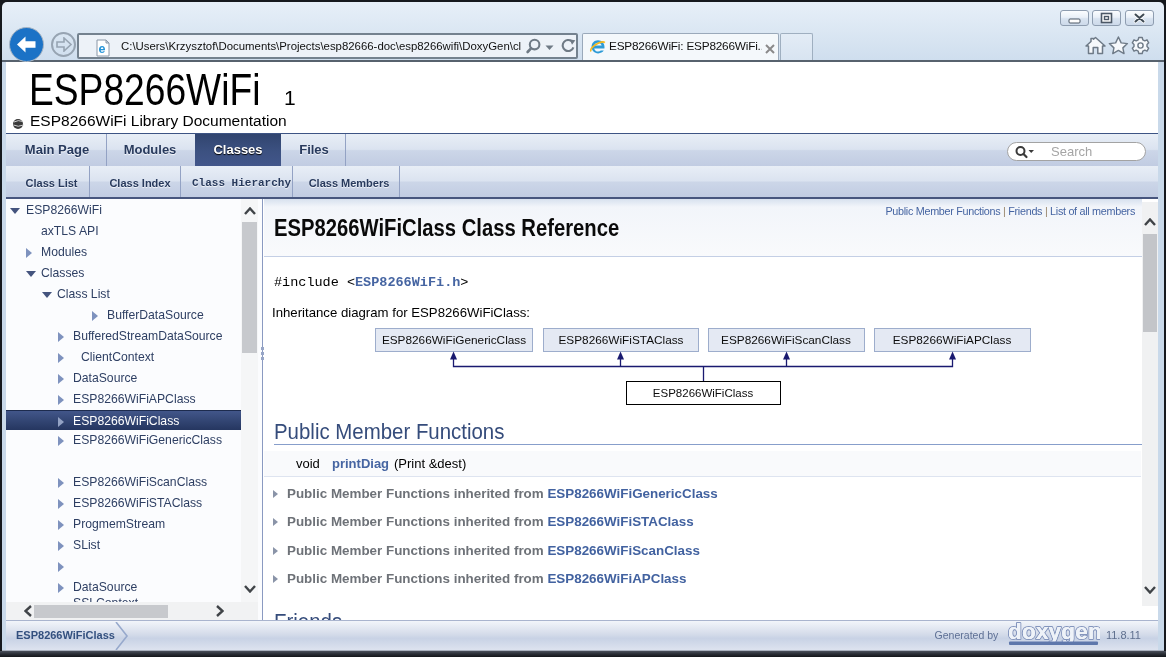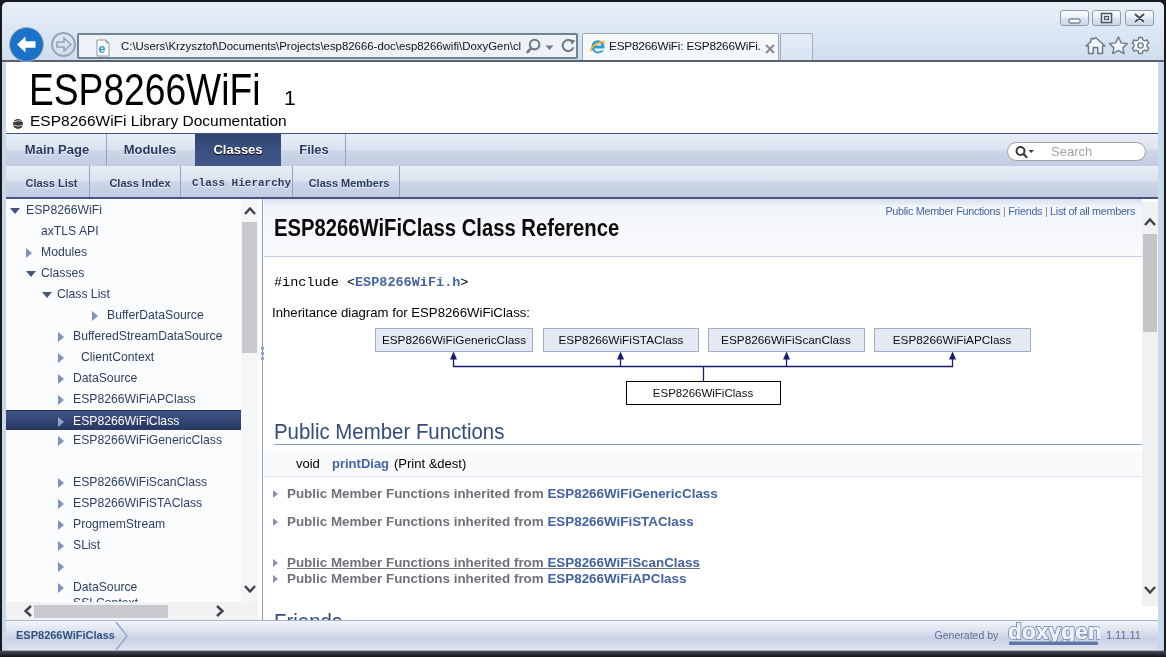--- a/index.html
+++ b/index.html
@@ -369,21 +369,21 @@
     </svg>
 
     <div class="groupheader" style="top:221px;"><span>Public Member Functions</span></div>
     <div id="memrow">
         <span style="position:absolute;left:32px;">void</span>
         <b style="position:absolute;left:68px;">printDiag</b>
         <span style="position:absolute;left:130px;">(Print &amp;dest)</span>
       </div>
     <div class="inh" style="top:287px;"><span class="tri"></span>Public Member Functions inherited from <a>ESP8266WiFiGenericClass</a></div>
     <div class="inh" style="top:315px;"><span class="tri"></span>Public Member Functions inherited from <a>ESP8266WiFiSTAClass</a></div>
-    <div class="inh" style="top:356px;text-decoration:underline;"><span class="tri"></span>Public Member Functions inherited from <a>ESP8266WiFiScanClass</a></div>
+    <div class="inh" style="top:344px;"><span class="tri"></span>Public Member Functions inherited from <a>ESP8266WiFiScanClass</a></div>
     <div class="inh" style="top:372px;"><span class="tri"></span>Public Member Functions inherited from <a>ESP8266WiFiAPClass</a></div>
     <div class="groupheader" style="top:411px;"><span>Friends</span></div>
 
     <div class="sbtrack" style="left:878px;top:3px;width:16px;height:404px;background:#f0f1f2;"></div>
     <div class="sbthumb" style="left:879px;top:35px;width:14px;height:98px;background:#c3c5c9;"></div>
     <svg class="abs" style="left:880px;top:19px" width="12" height="8" viewBox="0 0 12 8">
         <path d="M1 7 L6 1.5 L11 7" fill="none" stroke="#3f4347" stroke-width="2.4"></path>
       </svg>
     <svg class="abs" style="left:880px;top:387px" width="12" height="8" viewBox="0 0 12 8">
         <path d="M1 1 L6 6.5 L11 1" fill="none" stroke="#3f4347" stroke-width="2.4"></path>
@@ -394,18 +394,18 @@
     <div class="crumb">ESP8266WiFiClass</div>
     <svg class="abs" style="left:108px;top:1px" width="16" height="28" viewBox="0 0 16 28">
       <path d="M2 0 L13 14 L2 28" fill="none" stroke="#97a9cc" stroke-width="1.6"></path>
     </svg>
     <div id="genby">Generated by&nbsp;
       <svg width="92" height="26" viewBox="0 0 92 26" style="vertical-align:-8px;margin-left:4px;">
         <text x="0" y="18" font-size="22.5" font-weight="bold" letter-spacing="0.2" fill="#ffffff" stroke="#8495bd" stroke-width="2.2" paint-order="stroke" stroke-linejoin="round" font-family="Liberation Sans">doxygen</text>
         <text x="0" y="18" font-size="22.5" font-weight="bold" letter-spacing="0.2" fill="#eef2f8" font-family="Liberation Sans">doxygen</text>
         <rect x="1" y="20.5" width="89" height="3.5" fill="#5e77ab" rx="1"></rect>
       </svg>
-    &nbsp;<span style="color:#5f6f8e;font-size:11px;">1.11.11</span></div>
+    &nbsp;<span style="color:#5f6f8e;font-size:11px;">11.8.11</span></div>
   </div>
 </div>
 
 <div id="bottomline"></div>
 <div id="bottomstrip"></div>
 
 </body></html>

